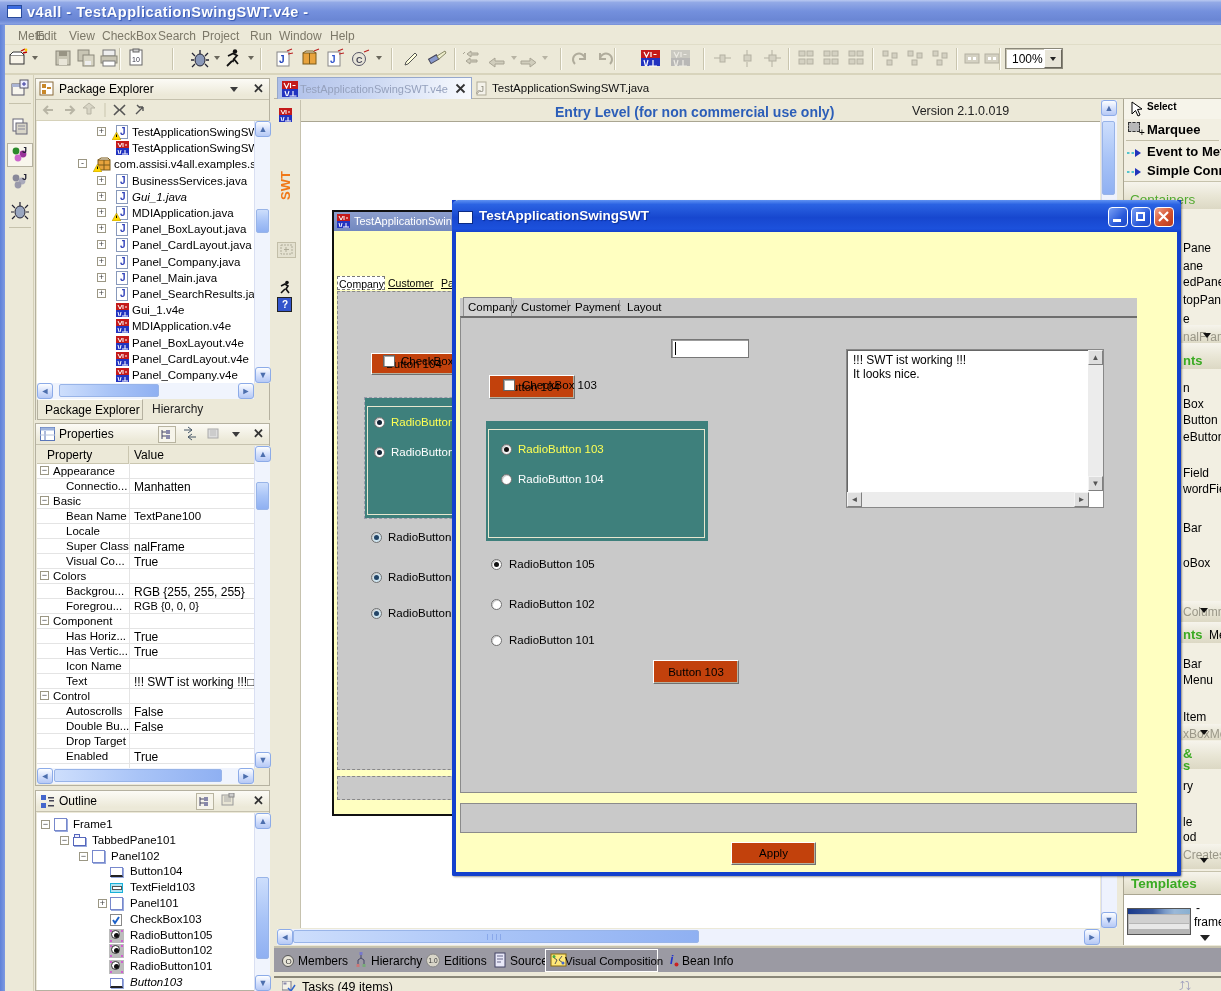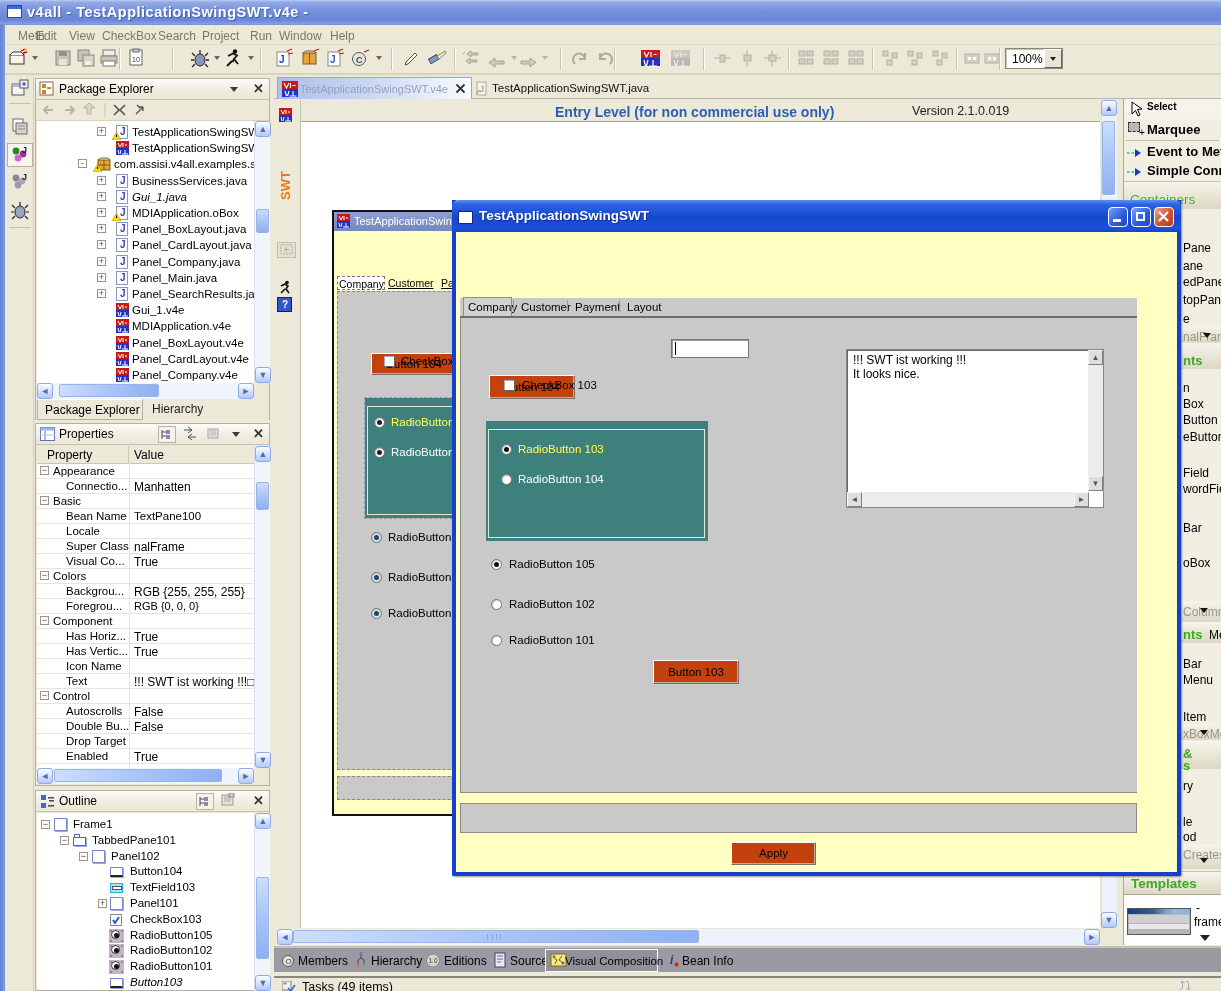--- a/index.html
+++ b/index.html
@@ -352,21 +352,21 @@
       </div>
 <div class="trow" style="left:95px;top:70px;font-style:italic;">Gui_1.java</div>
 <div class="plus" style="left:60px;top:87px;">+</div>
 <div class="abs" style="left:79px;top:85px;width:12px;height:14px;background:#fff;border:1px solid #8899bb;">
         <span style="position:absolute;left:3px;top:0px;font-size:10px;font-weight:bold;color:#3344bb;">J</span>
       </div>
       <svg class="abs" style="left:75px;top:92px" width="9" height="8" viewBox="0 0 9 8">
         <path d="M4.5 0 L9 8 H0 Z" fill="#ffd800" stroke="#a08000" stroke-width="0.5"></path>
         <line x1="4.5" y1="2.5" x2="4.5" y2="5" stroke="#000"></line>
       </svg>
-<div class="trow" style="left:95px;top:86px;">MDIApplication.oBox</div>
+<div class="trow" style="left:95px;top:86px;">MDIApplication.java</div>
 <div class="plus" style="left:60px;top:103px;">+</div>
 <div class="abs" style="left:79px;top:101px;width:12px;height:14px;background:#fff;border:1px solid #8899bb;">
         <span style="position:absolute;left:3px;top:0px;font-size:10px;font-weight:bold;color:#3344bb;">J</span>
       </div>
 <div class="trow" style="left:95px;top:102px;">Panel_BoxLayout.java</div>
 <div class="plus" style="left:60px;top:119px;">+</div>
 <div class="abs" style="left:79px;top:117px;width:12px;height:14px;background:#fff;border:1px solid #8899bb;">
         <span style="position:absolute;left:3px;top:0px;font-size:10px;font-weight:bold;color:#3344bb;">J</span>
       </div>
 <div class="trow" style="left:95px;top:118px;">Panel_CardLayout.java</div>

